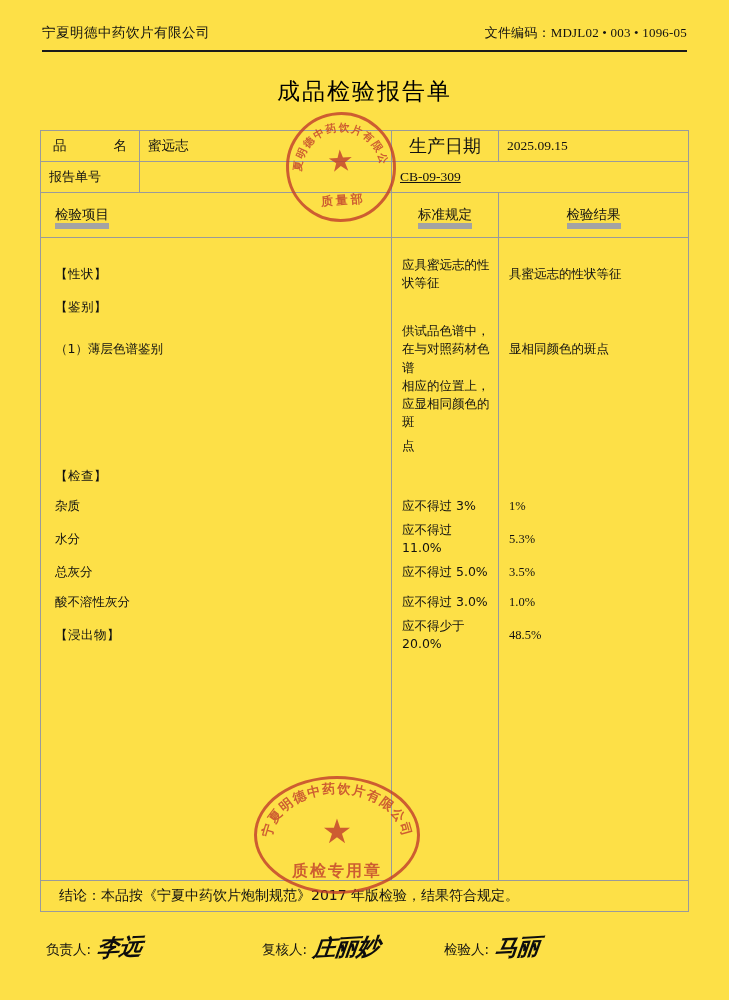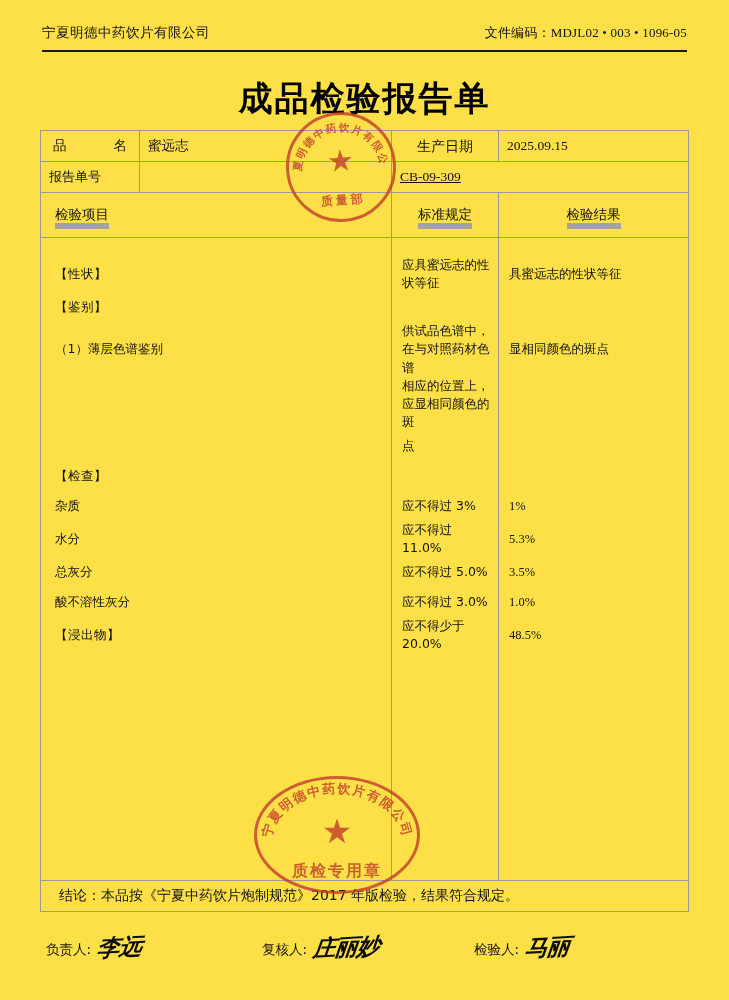--- a/index.html
+++ b/index.html
@@ -51,22 +51,22 @@
     border-top: 2px solid #1a1a1a;
   }
 
   
   .doc-title {
     position: absolute;
     top: 76px;
     left: 0;
     width: 729px;
     text-align: center;
-    font-size: 34px;
-    font-weight: bold;
+    font-size: 23px;
+    font-weight: normal;
     letter-spacing: 2px;
     color: #000;
   }
 
   
   .report-table {
     position: absolute;
     left: 40px;
     top: 130px;
     width: 649px;
@@ -92,21 +92,21 @@
     display: flex;
     justify-content: space-between;
     padding: 0 4px;
   }
   .val-cell {
     width: 235px;
     font-size: 13.5px;
   }
   .date-lbl-cell {
     width: 90px;
-    font-size: 14px;
+    font-size: 18px;
     text-align: center;
     white-space: nowrap;
   }
   .date-val-cell {
     font-size: 13.5px;
     padding-left: 24px;
     font-family: "Liberation Serif", "DejaVu Serif", serif;
   }
   .rep-no-lbl { width: 82px; }
   .rep-no-val {
@@ -168,21 +168,21 @@
   }
   .sign-block {
     position: absolute;
     top: 0;
     display: flex;
     align-items: flex-end;
     white-space: nowrap;
   }
   .sign-block.s1 { left: 6px; }
   .sign-block.s2 { left: 222px; }
-  .sign-block.s3 { left: 434px; }
+  .sign-block.s3 { left: 404px; }
   .sign-label {
     font-size: 13.5px;
     color: #111;
     padding-top: 2px;
   }
   .sign-mark {
     font-family: "Liberation Serif", "DejaVu Serif", serif;
     font-size: 23px;
     font-style: italic;
     font-weight: bold;

